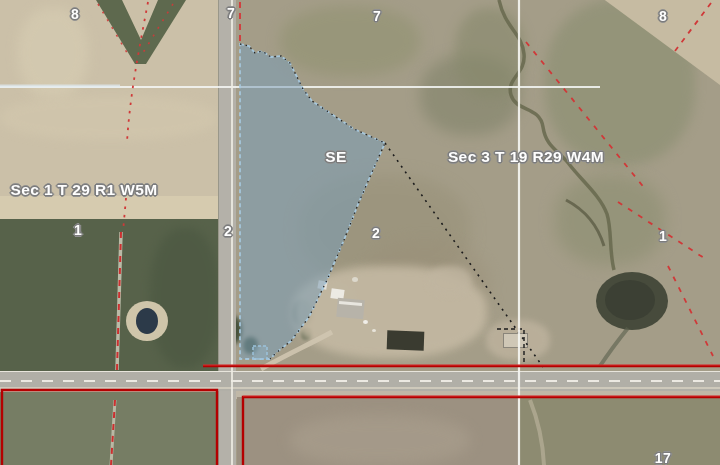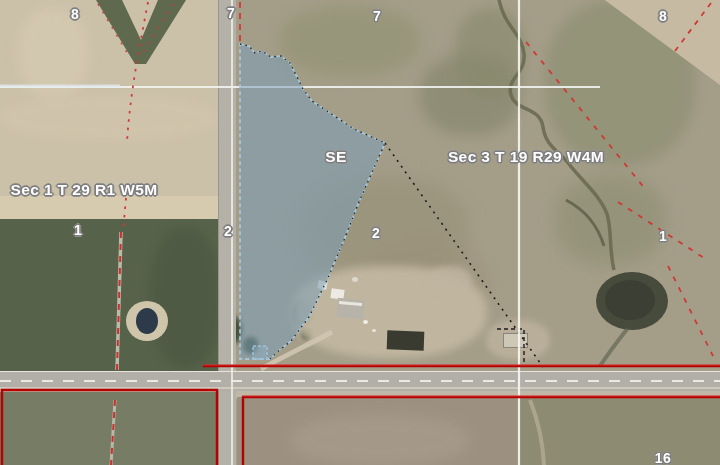--- a/index.html
+++ b/index.html
@@ -135,15 +135,15 @@
   <div class="lbl num" style="left:231px;top:13px;">7</div>
   <div class="lbl num" style="left:377px;top:16px;">7</div>
   <div class="lbl num" style="left:663px;top:16px;">8</div>
   <div class="lbl sec" style="left:84px;top:148px;margin-top:42px;">Sec 1 T 29 R1 W5M</div>
   <div class="lbl sec" style="left:336px;top:157px;">SE</div>
   <div class="lbl sec" style="left:526px;top:157px;">Sec 3 T 19 R29 W4M</div>
   <div class="lbl num" style="left:78px;top:230px;">1</div>
   <div class="lbl num" style="left:228px;top:231px;">2</div>
   <div class="lbl num" style="left:376px;top:233px;">2</div>
   <div class="lbl num" style="left:663px;top:236px;">1</div>
-  <div class="lbl num" style="left:663px;top:458px;">16</div>
+  <div class="lbl num" style="left:663px;top:458px;">17</div>
 
 </div>
 
 </body></html>

